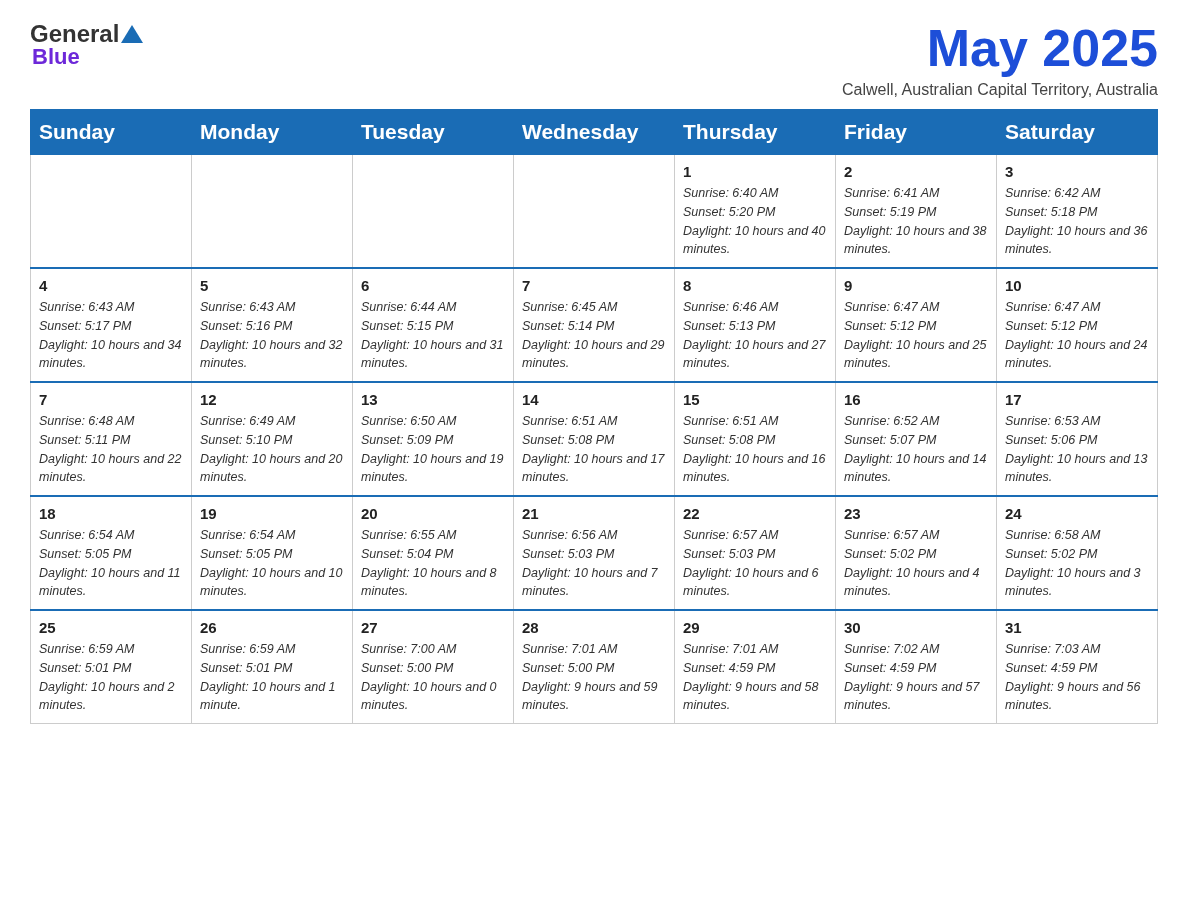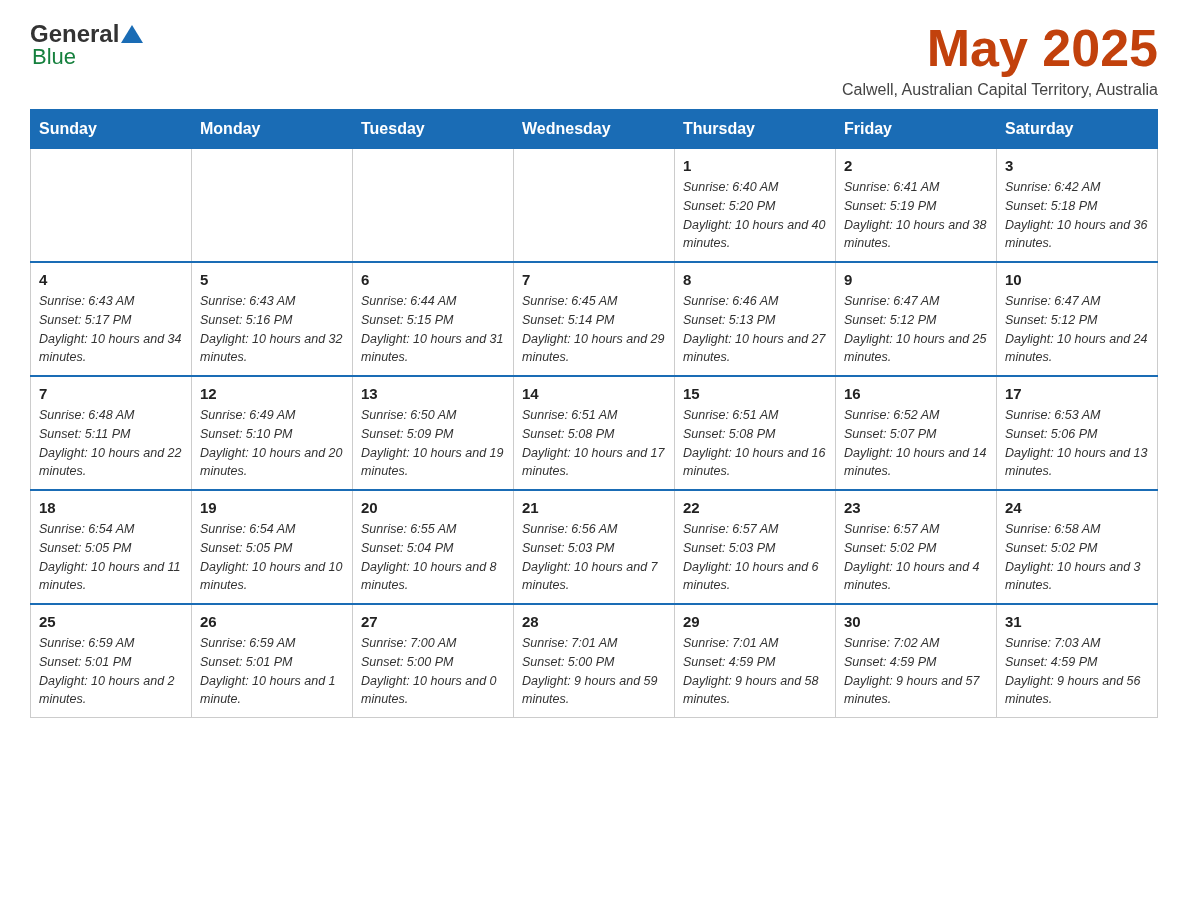--- a/index.html
+++ b/index.html
@@ -21,46 +21,46 @@
       align-items: center;
       gap: 4px;
     }
     .logo-text-general {
       font-size: 24px;
       font-weight: bold;
       color: #333;
     }
     .logo-text-blue {
       font-size: 22px;
-      font-weight: normal;
-      color: #15803d;
+      font-weight: bold;
+      color: #6d28d9;
     }
     .title-area {
       text-align: right;
     }
     .month-year {
       font-size: 52px;
       font-weight: bold;
-      color: #c2410c;
+      color: #1d4ed8;
       line-height: 1.1;
     }
     .location {
       font-size: 16px;
       color: #444;
       margin-top: 4px;
     }
     .calendar {
       width: 100%;
       border-collapse: collapse;
       margin-top: 10px;
     }
     .calendar thead tr th {
       background-color: #1a6cb5;
       color: #fff;
-      font-size: 16px;
+      font-size: 21px;
       font-weight: bold;
       padding: 10px 8px;
       text-align: left;
       border: 1px solid #1a6cb5;
     }
     .calendar tbody tr td {
       vertical-align: top;
       padding: 8px;
       border: 1px solid #ccc;
       width: 14.28%;

